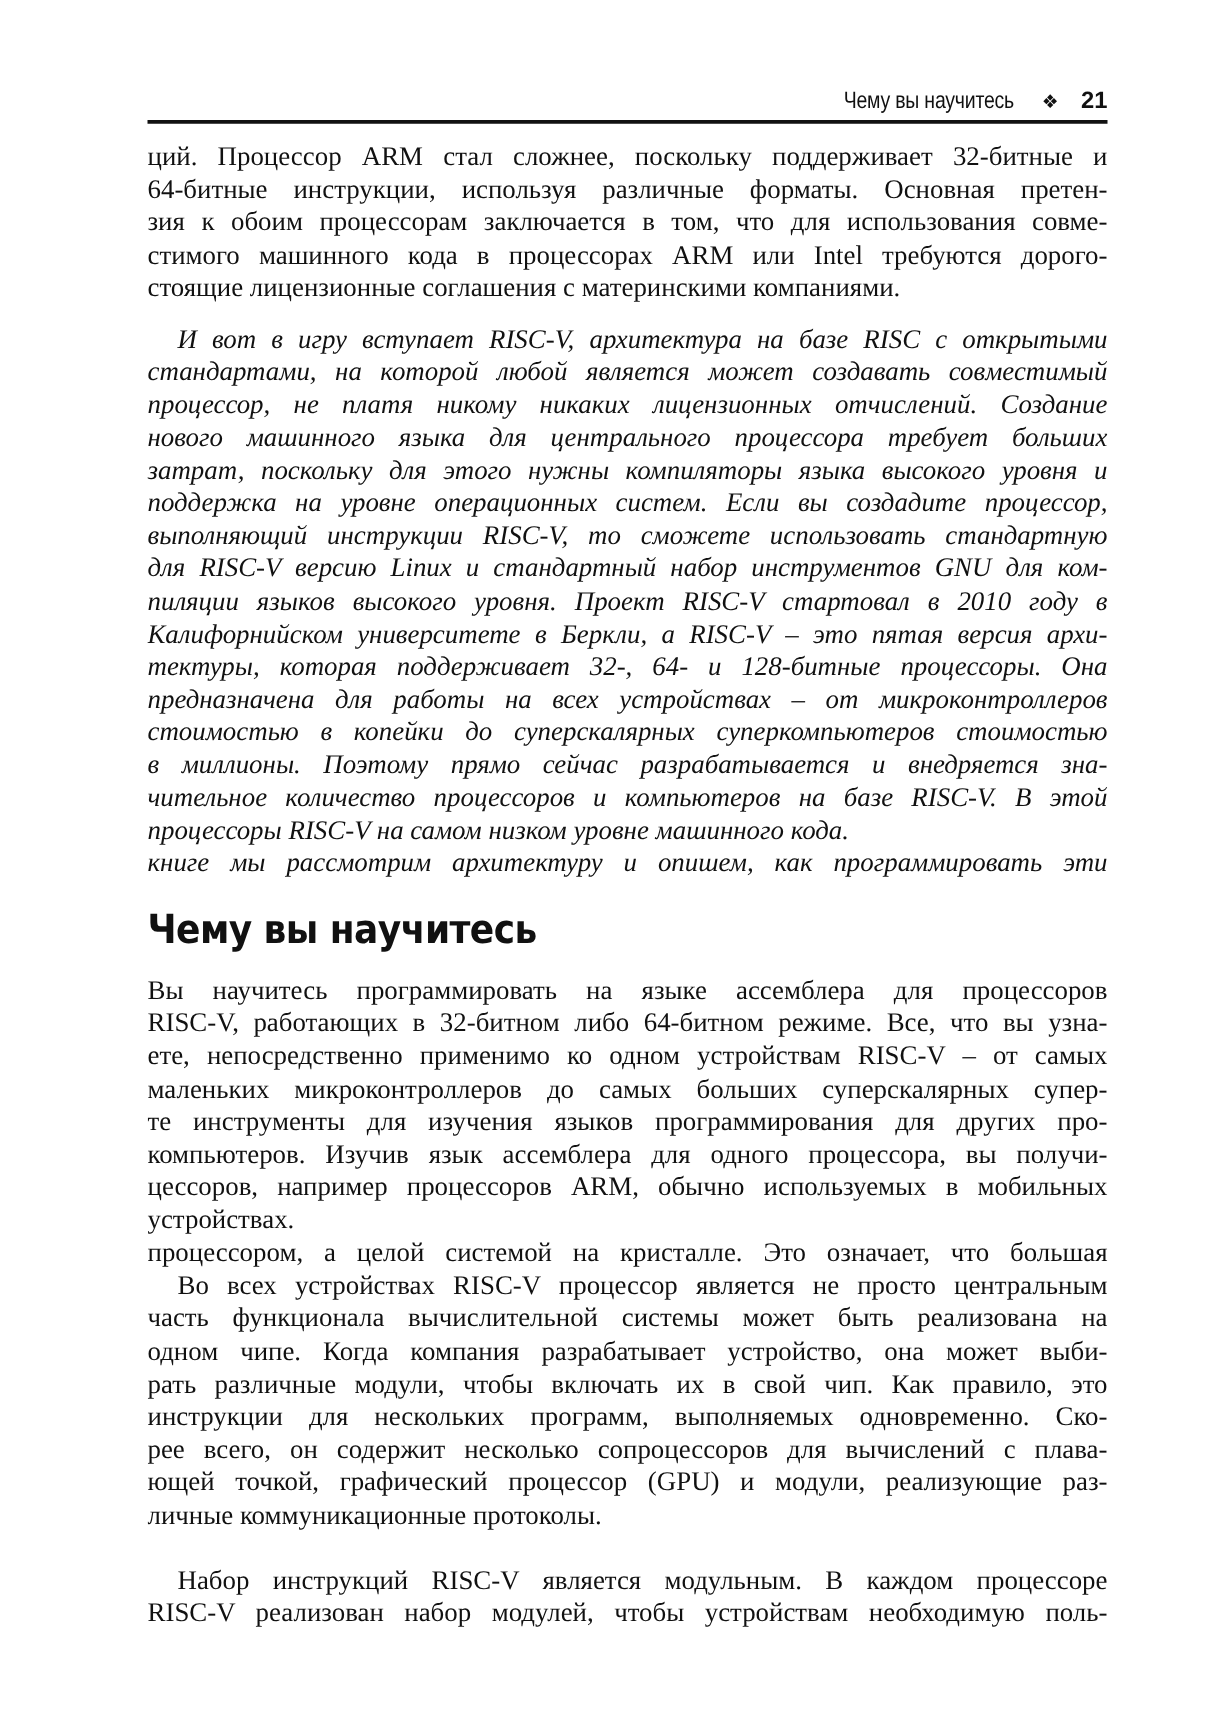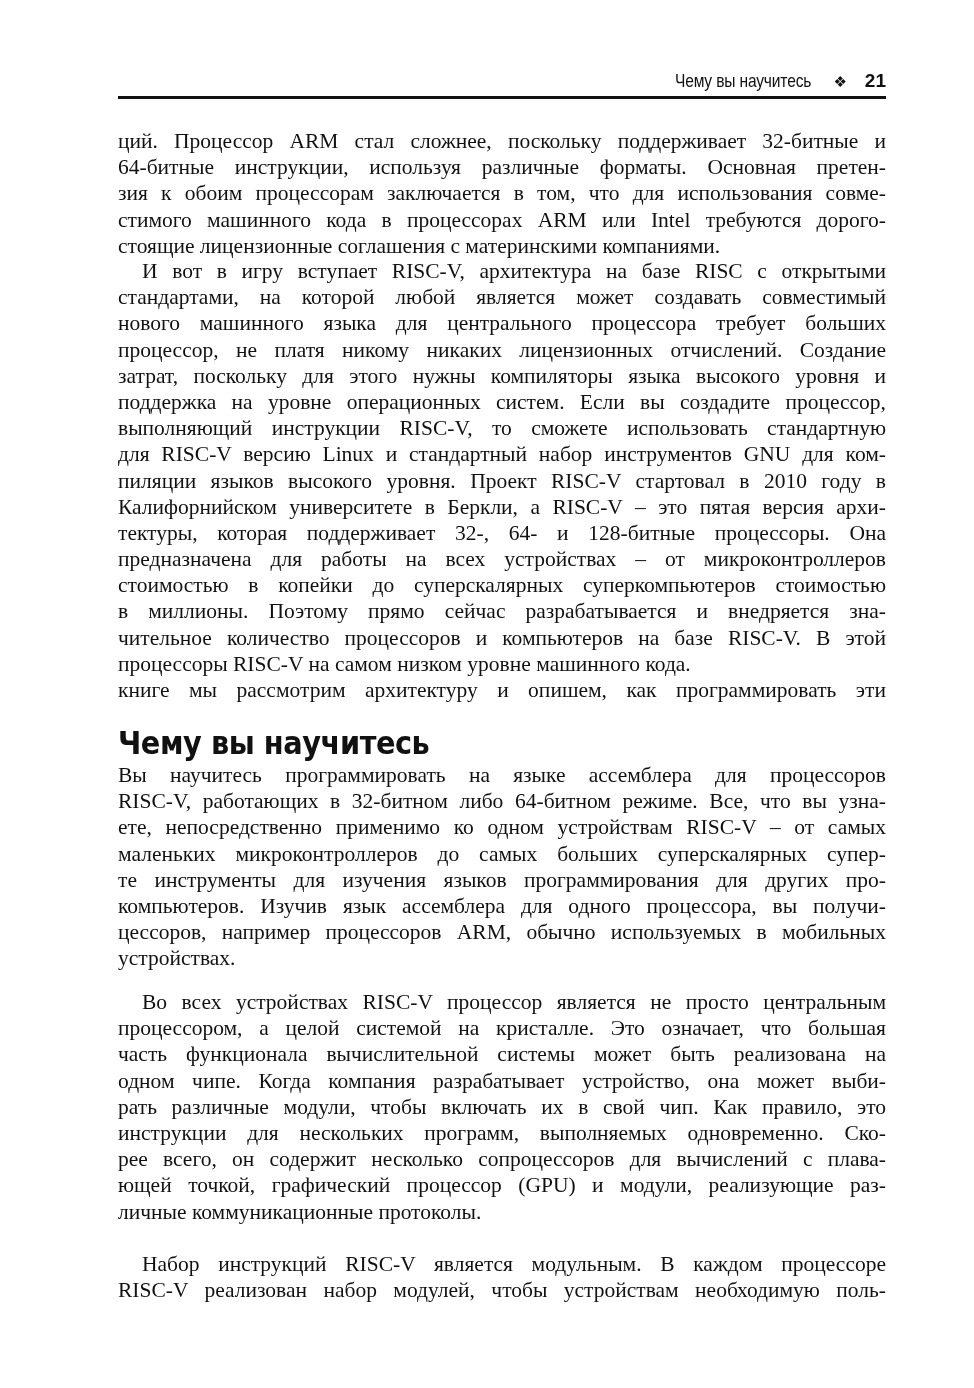--- a/index.html
+++ b/index.html
@@ -26,23 +26,23 @@
       text-align: justify; text-align-last: justify; overflow: hidden;
     }
     .line.last { text-align-last: left; }
     .line.indent { padding-left: 24px; }
     .heading {
       position: absolute; left: 118px; top: 724px;
       font-family: "DejaVu Sans", sans-serif; font-weight: bold;
       font-size: 32px; letter-spacing: -0.5px;
       transform: scaleX(0.9); transform-origin: left;
     }
-    #p1 { top: 128px; }
-    #p2 { top: 258px; }
-    #p3 { top: 762px; }
+    #p1 { top: 112px; }
+    #p2 { top: 258px; font-style: italic; }
+    #p3 { top: 779px; }
     #p4 { top: 989px; }
     #p5 { top: 1251px; }
   </style>
 </head>
 <body>
 
 <div class="header">
   <div class="header-right">
     <span class="running-title">Чему вы научитесь</span>
     <span class="ornament">❖</span>
@@ -53,22 +53,22 @@
 <div class="body-text" id="p1">
     <div class="line">ций. Процессор ARM стал сложнее, поскольку поддерживает 32-битные и</div>
     <div class="line">64-битные инструкции, используя различные форматы. Основная претен-</div>
     <div class="line">зия к обоим процессорам заключается в том, что для использования совме-</div>
     <div class="line">стимого машинного кода в процессорах ARM или Intel требуются дорого-</div>
     <div class="line last">стоящие лицензионные соглашения с материнскими компаниями.</div>
   </div>
 <div class="body-text" id="p2">
     <div class="line indent">И вот в игру вступает RISC-V, архитектура на базе RISC с открытыми</div>
     <div class="line">стандартами, на которой любой является может создавать совместимый</div>
+    <div class="line">процессор, не платя никому никаких лицензионных отчислений. Создание</div>
     <div class="line">нового машинного языка для центрального процессора требует больших</div>
-    <div class="line">процессор, не платя никому никаких лицензионных отчислений. Создание</div>
     <div class="line">затрат, поскольку для этого нужны компиляторы языка высокого уровня и</div>
     <div class="line">поддержка на уровне операционных систем. Если вы создадите процессор,</div>
     <div class="line">выполняющий инструкции RISC-V, то сможете использовать стандартную</div>
     <div class="line">для RISC-V версию Linux и стандартный набор инструментов GNU для ком-</div>
     <div class="line">пиляции языков высокого уровня. Проект RISC-V стартовал в 2010 году в</div>
     <div class="line">Калифорнийском университете в Беркли, а RISC-V – это пятая версия архи-</div>
     <div class="line">тектуры, которая поддерживает 32-, 64- и 128-битные процессоры. Она</div>
     <div class="line">предназначена для работы на всех устройствах – от микроконтроллеров</div>
     <div class="line">стоимостью в копейки до суперскалярных суперкомпьютеров стоимостью</div>
     <div class="line">в миллионы. Поэтому прямо сейчас разрабатывается и внедряется зна-</div>
@@ -83,22 +83,22 @@
     <div class="line">Вы научитесь программировать на языке ассемблера для процессоров</div>
     <div class="line">RISC-V, работающих в 32-битном либо 64-битном режиме. Все, что вы узна-</div>
     <div class="line">ете, непосредственно применимо ко одном устройствам RISC-V – от самых</div>
     <div class="line">маленьких микроконтроллеров до самых больших суперскалярных супер-</div>
     <div class="line">те инструменты для изучения языков программирования для других про-</div>
     <div class="line">компьютеров. Изучив язык ассемблера для одного процессора, вы получи-</div>
     <div class="line">цессоров, например процессоров ARM, обычно используемых в мобильных</div>
     <div class="line last">устройствах.</div>
   </div>
 <div class="body-text" id="p4">
+    <div class="line">процессором, а целой системой на кристалле. Это означает, что большая</div>
     <div class="line indent">Во всех устройствах RISC-V процессор является не просто центральным</div>
-    <div class="line">процессором, а целой системой на кристалле. Это означает, что большая</div>
     <div class="line">часть функционала вычислительной системы может быть реализована на</div>
     <div class="line">одном чипе. Когда компания разрабатывает устройство, она может выби-</div>
     <div class="line">рать различные модули, чтобы включать их в свой чип. Как правило, это</div>
     <div class="line">инструкции для нескольких программ, выполняемых одновременно. Ско-</div>
     <div class="line">рее всего, он содержит несколько сопроцессоров для вычислений с плава-</div>
     <div class="line">ющей точкой, графический процессор (GPU) и модули, реализующие раз-</div>
     <div class="line last">личные коммуникационные протоколы.</div>
   </div>
 <div class="body-text" id="p5">
     <div class="line indent">Набор инструкций RISC-V является модульным. В каждом процессоре</div>

